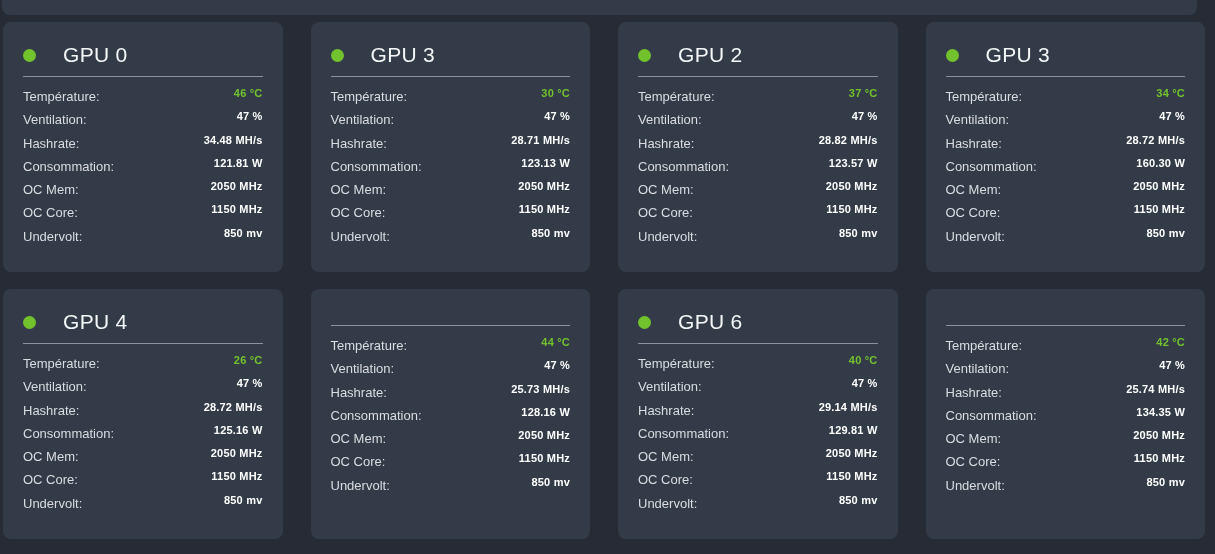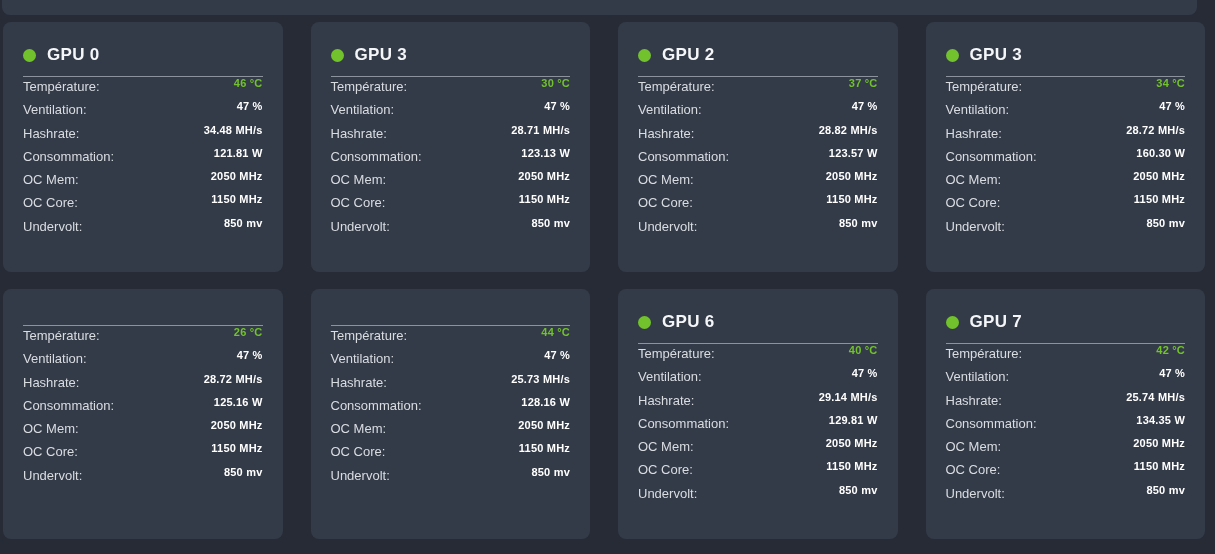--- a/index.html
+++ b/index.html
@@ -49,33 +49,33 @@
     height: 18px;
   }
   .dot {
     width: 13px;
     height: 13px;
     border-radius: 50%;
     background: var(--accent);
     flex: 0 0 auto;
   }
   .card-title {
-    margin: 0;
-    font-size: 17px;
-    font-weight: 700;
+    margin: 16px;
+    font-size: 21px;
+    font-weight: 400;
     color: var(--title-color);
     letter-spacing: 0.3px;
     white-space: nowrap;
   }
   .divider {
     border: none;
     border-top: 1px solid var(--divider-color);
     margin: 12px 0 0 0;
   }
-  .rows { }
+  .rows { margin-top: 10px; }
   .row {
     display: flex;
     justify-content: space-between;
     align-items: baseline;
     height: 23.3px;
   }
   .lbl {
     font-size: 13px;
     color: var(--label-color);
     transform: translateY(2px);
@@ -243,20 +243,24 @@
         <span class="val">1150 MHz</span>
       </div>
       <div class="row">
         <span class="lbl">Undervolt:</span>
         <span class="val">850 mv</span>
       </div>
     </div>
   </section>
 
   <section class="card">
+    <div class="card-header">
+      <span class="dot"></span>
+      <h2 class="card-title">GPU 4</h2>
+    </div>
     <hr class="divider">
     <div class="rows">
       <div class="row">
         <span class="lbl">Température:</span>
         <span class="val green">26 °C</span>
       </div>
       <div class="row">
         <span class="lbl">Ventilation:</span>
         <span class="val">47 %</span>
       </div>
@@ -349,24 +353,20 @@
         <span class="val">1150 MHz</span>
       </div>
       <div class="row">
         <span class="lbl">Undervolt:</span>
         <span class="val">850 mv</span>
       </div>
     </div>
   </section>
 
   <section class="card">
-    <div class="card-header">
-      <span class="dot"></span>
-      <h2 class="card-title">GPU 7</h2>
-    </div>
     <hr class="divider">
     <div class="rows">
       <div class="row">
         <span class="lbl">Température:</span>
         <span class="val green">42 °C</span>
       </div>
       <div class="row">
         <span class="lbl">Ventilation:</span>
         <span class="val">47 %</span>
       </div>

